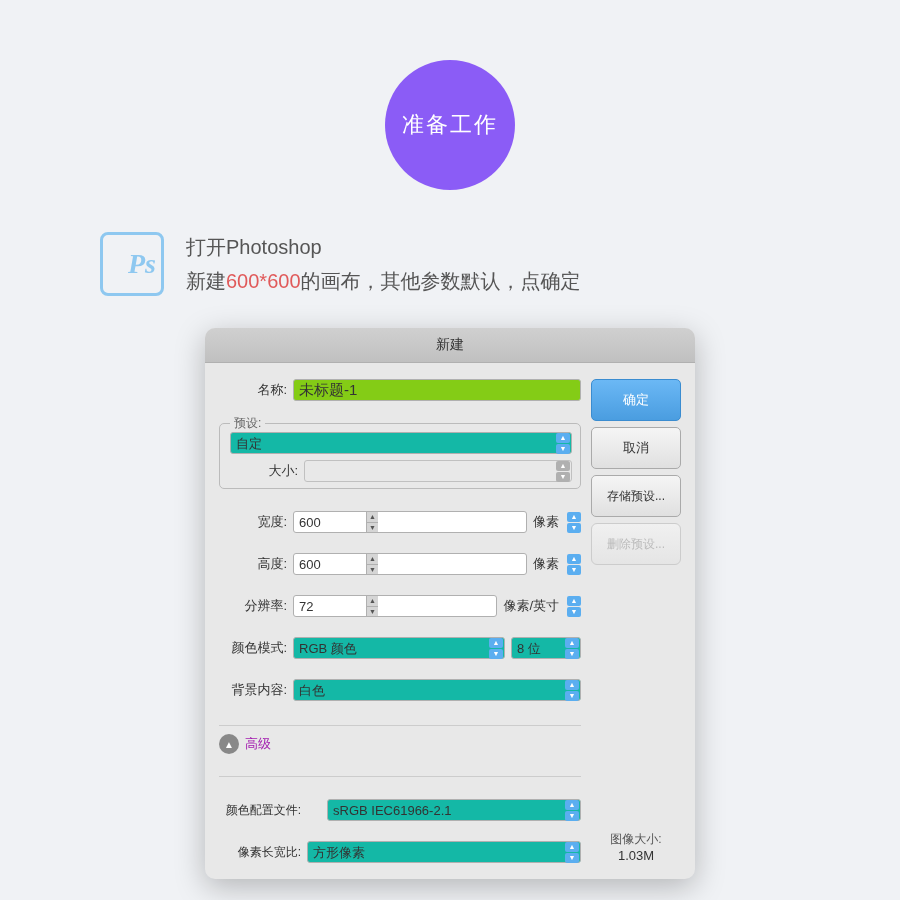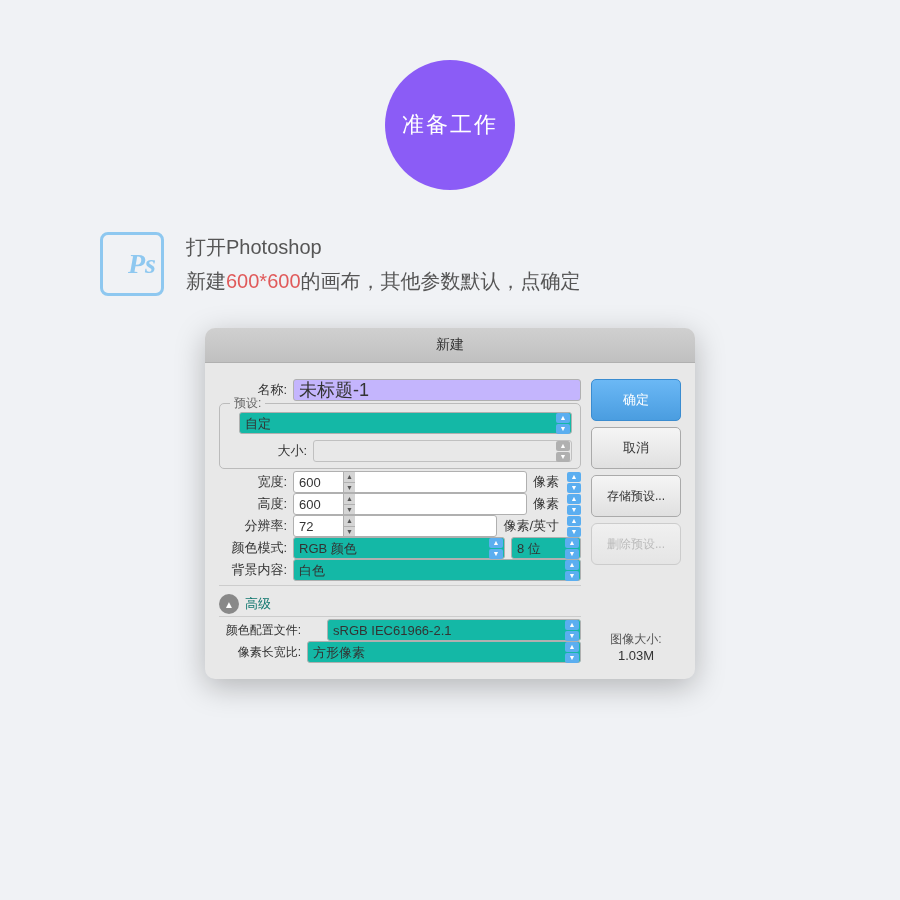--- a/index.html
+++ b/index.html
@@ -91,21 +91,21 @@
     }
     .dialog-body {
       display: flex;
       padding: 16px 14px 16px 14px;
       gap: 10px;
     }
     .dialog-left {
       flex: 1;
       display: flex;
       flex-direction: column;
-      gap: 0;
+      gap: 20px;
     }
     .dialog-right {
       display: flex;
       flex-direction: column;
       gap: 6px;
       width: 90px;
       align-items: stretch;
     }
 
     
@@ -119,22 +119,22 @@
       color: #333;
       text-align: right;
       white-space: nowrap;
     }
     .form-label-wide { width: 68px; }
 
     .form-input {
       height: 22px;
       border: 1px solid #b0b0b0;
       border-radius: 3px;
-      background: #c4b5fd;
-      font-size: 18px;
+      background: #84cc16;
+      font-size: 15px;
       padding: 0 5px;
       color: #333;
       flex: 1;
     }
 
     .select-wrapper {
       position: relative;
       flex: 1;
       display: flex;
       align-items: center;
@@ -204,21 +204,21 @@
       display: flex;
       align-items: center;
       justify-content: center;
       color: white;
       font-size: 10px;
       cursor: pointer;
       flex-shrink: 0;
     }
     .advanced-label {
       font-size: 13px;
-      color: #0f766e;
+      color: #a21caf;
     }
 
     
     .btn {
       height: 42px;
       border-radius: 5px;
       border: 1px solid #aaa;
       font-size: 13px;
       cursor: pointer;
       display: flex;
@@ -270,21 +270,21 @@
       align-items: center;
       border: 1px solid #b0b0b0;
       border-radius: 3px;
       background: white;
       height: 22px;
       overflow: hidden;
     }
     .numeric-input-box input {
       border: none;
       outline: none;
-      width: 49px;
+      width: 72px;
       height: 100%;
       font-size: 13px;
       padding: 0 5px;
       color: #333;
       background: transparent;
     }
     .numeric-spin {
       display: flex;
       flex-direction: column;
       background: #d5d5d5;
@@ -336,21 +336,21 @@
 
     <div class="dialog-body">
 
       <div class="dialog-left">
 
         <div class="form-row">
           <span class="form-label form-label-wide">名称:</span>
           <input class="form-input" type="text" value="未标题-1" style="flex: 1 1 0%;">
         </div>
 
-        <div style="position:relative; border:1px solid #bbb; border-radius:5px; padding: 6px 8px 6px 19px; margin: 2px 0;">
+        <div style="position:relative; border:1px solid #bbb; border-radius:5px; padding: 6px 8px 6px 10px; margin: 2px 0;">
           <span class="preset-legend">预设:</span>
           <div class="form-row" style="margin-top:2px;">
             <div class="select-wrapper" style="flex:1;">
               <select>
                 <option>自定</option>
               </select>
               <div class="select-arrow">
                 <div class="arrow-up">▲</div>
                 <div class="arrow-down">▼</div>
               </div>

